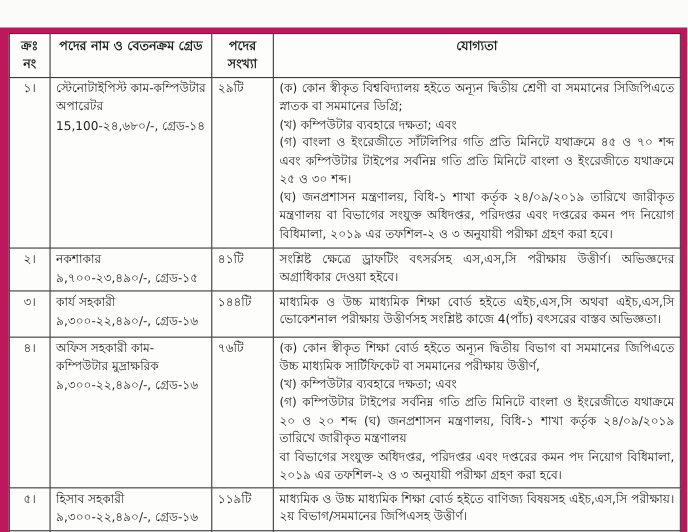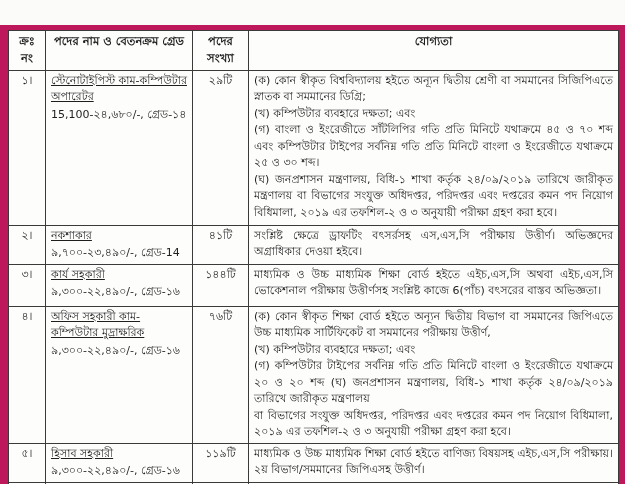--- a/index.html
+++ b/index.html
@@ -39,23 +39,23 @@
     overflow: hidden;
   }
   table.job-table th {
     font-weight: bold;
     text-align: center;
     white-space: pre-line;
     font-size: 11.5px;
     vertical-align: top;
   }
   td.serial-cell { text-align: center; }
-  td.count-cell  { text-align: center; }
+  td.count-cell  { text-align: left; }
   td.qual-cell   { white-space: pre-wrap; text-align: justify; }
-  td.post-cell .post-name { margin-bottom: 1px; text-decoration: underline; }
+  td.post-cell .post-name { margin-bottom: 1px; }
   tr.hdr-row   { height: 33px; }
   tr.row-1     { height: 155px; }
   tr.row-2     { height: 37px; }
   tr.row-3     { height: 42px; }
   tr.row-4     { height: 133px; }
   tr.row-5     { height: 35px; }
   tr.total-row { height: 39px; }
   td.total-label-cell { text-align: right; padding-right: 8px; }
   td.total-count-cell { text-align: center; }
 </style>
@@ -90,33 +90,33 @@
         <td class="count-cell">২৯টি</td>
         <td class="qual-cell">(ক) কোন স্বীকৃত বিশ্ববিদ্যালয় হইতে অন্যূন দ্বিতীয় শ্রেণী বা সমমানের সিজিপিএতে স্নাতক বা সমমানের ডিগ্রি;
 (খ) কম্পিউটার ব্যবহারে দক্ষতা; এবং
 (গ) বাংলা ও ইংরেজীতে সাঁটলিপির গতি প্রতি মিনিটে যথাক্রমে ৪৫ ও ৭০ শব্দ এবং কম্পিউটার টাইপের সর্বনিম্ন গতি প্রতি মিনিটে বাংলা ও ইংরেজীতে যথাক্রমে ২৫ ও ৩০ শব্দ।
 (ঘ) জনপ্রশাসন মন্ত্রণালয়, বিধি-১ শাখা কর্তৃক ২৪/০৯/২০১৯ তারিখে জারীকৃত মন্ত্রণালয় বা বিভাগের সংযুক্ত অধিদপ্তর, পরিদপ্তর এবং দপ্তরের কমন পদ নিয়োগ বিধিমালা, ২০১৯ এর তফশিল-২ ও ৩ অনুযায়ী পরীক্ষা গ্রহণ করা হবে।</td>
       </tr>
       <tr class="row-2">
         <td class="serial-cell">২।</td>
         <td class="post-cell">
           <div class="post-name">নকশাকার</div>
-          <div class="pay-scale">৯,৭০০-২৩,৪৯০/-, গ্রেড-14</div>
+          <div class="pay-scale">৯,৭০০-২৩,৪৯০/-, গ্রেড-১৫</div>
         </td>
         <td class="count-cell">৪১টি</td>
         <td class="qual-cell">সংশ্লিষ্ট ক্ষেত্রে ড্রাফটিং বৎসর্রসহ এস,এস,সি পরীক্ষায় উত্তীর্ণ। অভিজ্ঞদের অগ্রাধিকার দেওয়া হইবে।</td>
       </tr>
       <tr class="row-3">
         <td class="serial-cell">৩।</td>
         <td class="post-cell">
           <div class="post-name">কার্য সহকারী</div>
           <div class="pay-scale">৯,৩০০-২২,৪৯০/-, গ্রেড-১৬</div>
         </td>
         <td class="count-cell">১৪৪টি</td>
-        <td class="qual-cell">মাধ্যমিক ও উচ্চ মাধ্যমিক শিক্ষা বোর্ড হইতে এইচ,এস,সি অথবা এইচ,এস,সি ভোকেশনাল পরীক্ষায় উত্তীর্ণসহ সংশ্লিষ্ট কাজে 6(পাঁচ) বৎসরের বাস্তব অভিজ্ঞতা।</td>
+        <td class="qual-cell">মাধ্যমিক ও উচ্চ মাধ্যমিক শিক্ষা বোর্ড হইতে এইচ,এস,সি অথবা এইচ,এস,সি ভোকেশনাল পরীক্ষায় উত্তীর্ণসহ সংশ্লিষ্ট কাজে 4(পাঁচ) বৎসরের বাস্তব অভিজ্ঞতা।</td>
       </tr>
       <tr class="row-4">
         <td class="serial-cell">৪।</td>
         <td class="post-cell">
           <div class="post-name">অফিস সহকারী কাম-কম্পিউটার মুদ্রাক্ষরিক</div>
           <div class="pay-scale">৯,৩০০-২২,৪৯০/-, গ্রেড-১৬</div>
         </td>
         <td class="count-cell">৭৬টি</td>
         <td class="qual-cell">(ক) কোন স্বীকৃত শিক্ষা বোর্ড হইতে অন্যূন দ্বিতীয় বিভাগ বা সমমানের জিপিএতে উচ্চ মাধ্যমিক সার্টিফিকেট বা সমমানের পরীক্ষায় উত্তীর্ণ,
 (খ) কম্পিউটার ব্যবহারে দক্ষতা; এবং

